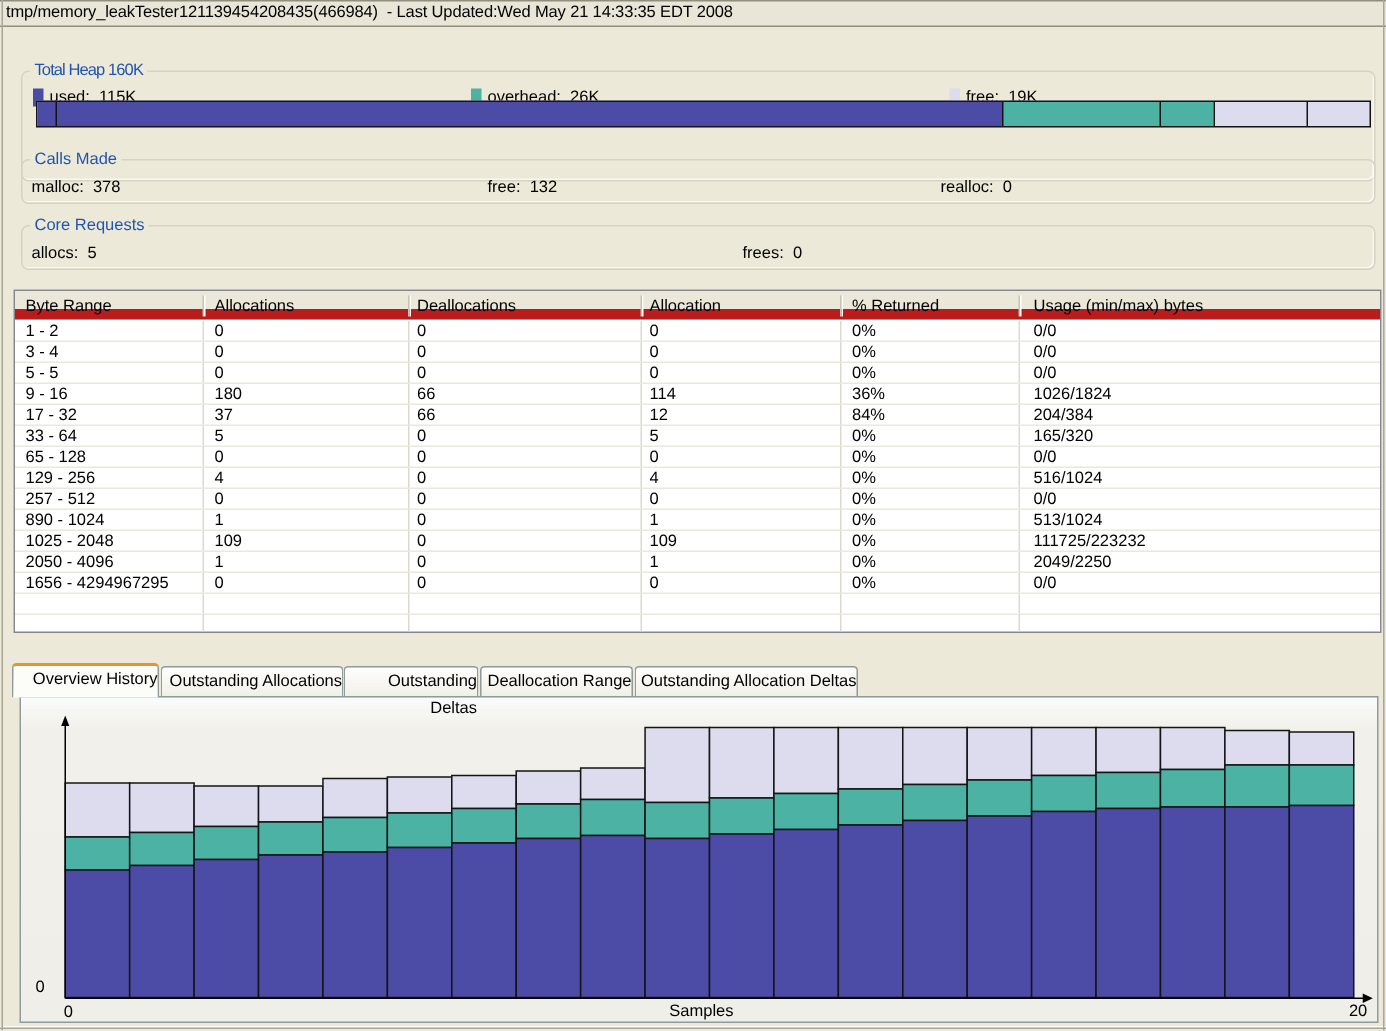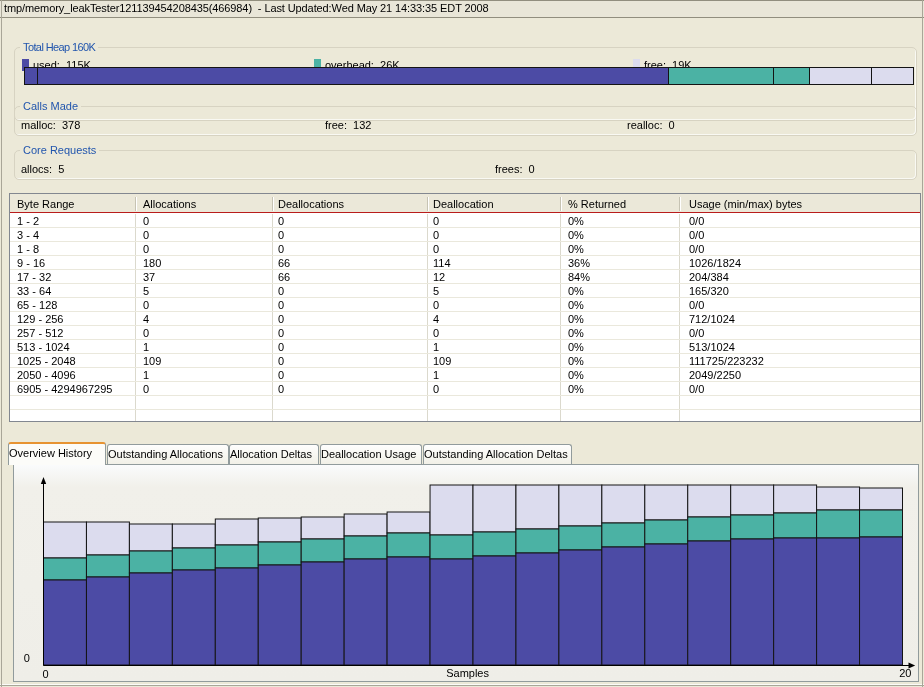--- a/index.html
+++ b/index.html
@@ -6,27 +6,27 @@
 .edge{position:absolute;background:#a9a698}
 .grp{position:absolute;left:14px;width:903px;border:1px solid #d7d3c2;border-radius:5px;box-shadow:inset -1px -1px 0 rgba(255,255,255,.7)}
 .cap{position:absolute;top:-7px;left:5px;background:#ece9d8;padding:0 3px;color:#2155ad}
 .leg{position:absolute;top:11px;height:12px}
 .sw{position:absolute;left:0;top:0;width:7px;height:12px}
 .leg span{position:absolute;left:11px;top:0;line-height:12px;white-space:nowrap}
 #heapbar{position:absolute;left:24px;top:67px;width:890px;height:18px;border:1px solid #141414;background:#dcdcee}
 #heapbar .seg{position:absolute;top:0;height:16px}
 #heapbar .dv{position:absolute;top:0;width:1px;height:16px;background:#141414}
 #tbl{position:absolute;left:9px;top:193px;width:912px;height:229px;background:#fff;border:1px solid #828790}
-#thead{position:absolute;left:0;top:0;width:910px;height:19px;background:#ebe8d9;border-bottom:1px solid #b91c1c}
+#thead{position:absolute;left:0;top:0;width:910px;height:19px;background:#ebe8d9;border-bottom:7px solid #b91c1c}
 .hc{position:absolute;top:4px;white-space:nowrap}
 .hsep{position:absolute;top:3px;height:14px;width:1px;background:#c6c3b3;box-shadow:1px 0 0 #fff}
 .bsep{position:absolute;top:20px;height:207px;width:1px;background:#dbd9cd}
 .hline{position:absolute;left:0;width:910px;height:1px;background:#eae8dc}
 .col{position:absolute;top:20px;line-height:14px;white-space:nowrap}
-.tab{position:absolute;top:444px;height:20px;background:linear-gradient(#fefefd,#f1f0e7);border:1px solid #919b9c;border-bottom:none;border-radius:3px 3px 0 0;text-align:left;line-height:18px;z-index:2}
+.tab{position:absolute;top:444px;height:20px;background:linear-gradient(#fefefd,#f1f0e7);border:1px solid #919b9c;border-bottom:none;border-radius:3px 3px 0 0;text-align:right;line-height:18px;z-index:2}
 .tab.act{top:442px;height:23px;background:#fcfcf9;border-top:2px solid #e79331;line-height:19px;z-index:3}
 #panel{position:absolute;left:13px;top:464px;width:906px;height:218px;border:1px solid #919b9c;background:linear-gradient(#fafbfc,#f1f0ea 22px,#efeee8)}
 svg text{font-family:"Liberation Sans",sans-serif}
 </style></head><body>
 <div id="titlebar">tmp/memory_leakTester121139454208435(466984)&nbsp; - Last Updated:Wed May 21 14:33:35 EDT 2008</div>
 
 <div class="grp" style="top:47px;height:74px">
  <div class="cap" style="letter-spacing:-0.6px">Total Heap 160K</div>
  <div class="leg" style="left:7px">
       <i class="sw" style="background:#4c4ba5"></i>
@@ -62,21 +62,21 @@
  <div class="cap">Core Requests</div>
  <div style="position:absolute;left:6px;top:12px">allocs:&nbsp; 5</div>
  <div style="position:absolute;left:480px;top:12px">frees:&nbsp; 0</div>
 </div>
 
 <div id="tbl">
  <div id="thead">
 <div class="hc" style="left:7px">Byte Range</div>
 <div class="hc" style="left:133px">Allocations</div>
 <div class="hc" style="left:268px">Deallocations</div>
-<div class="hc" style="left:423px">Deallocation</div>
+<div class="hc" style="left:423px">Allocation</div>
 <div class="hc" style="left:558px">% Returned</div>
 <div class="hc" style="left:679px">Usage (min/max) bytes</div>
 <div class="hsep" style="left:125px"></div>
 <div class="hsep" style="left:262px"></div>
 <div class="hsep" style="left:417px"></div>
 <div class="hsep" style="left:550px"></div>
 <div class="hsep" style="left:669px"></div>
 </div>
 <div class="bsep" style="left:125px"></div>
 <div class="bsep" style="left:262px"></div>
@@ -93,31 +93,31 @@
 <div class="hline" style="top:131px"></div>
 <div class="hline" style="top:145px"></div>
 <div class="hline" style="top:159px"></div>
 <div class="hline" style="top:173px"></div>
 <div class="hline" style="top:187px"></div>
 <div class="hline" style="top:201px"></div>
 <div class="hline" style="top:215px"></div>
 <div class="col" style="left:7px">
       <div>1 - 2</div>
       <div>3 - 4</div>
-      <div>1 - 8</div>
+      <div>5 - 5</div>
       <div>9 - 16</div>
       <div>17 - 32</div>
       <div>33 - 64</div>
       <div>65 - 128</div>
       <div>129 - 256</div>
       <div>257 - 512</div>
-      <div>513 - 1024</div>
+      <div>890 - 1024</div>
       <div>1025 - 2048</div>
       <div>2050 - 4096</div>
-      <div>6905 - 4294967295</div>
+      <div>1656 - 4294967295</div>
     </div>
 <div class="col" style="left:133px">
       <div>0</div>
       <div>0</div>
       <div>0</div>
       <div>180</div>
       <div>37</div>
       <div>5</div>
       <div>0</div>
       <div>4</div>
@@ -173,34 +173,34 @@
       <div>0%</div>
     </div>
 <div class="col" style="left:679px">
       <div>0/0</div>
       <div>0/0</div>
       <div>0/0</div>
       <div>1026/1824</div>
       <div>204/384</div>
       <div>165/320</div>
       <div>0/0</div>
-      <div>712/1024</div>
+      <div>516/1024</div>
       <div>0/0</div>
       <div>513/1024</div>
       <div>111725/223232</div>
       <div>2049/2250</div>
       <div>0/0</div>
     </div>
 
 </div>
 
 <div class="tab act" style="left:8px;width:98px">Overview History</div>
 <div class="tab" style="left:107px;width:122px">Outstanding Allocations</div>
-<div class="tab" style="left:229px;width:90px">Allocation Deltas</div>
-<div class="tab" style="left:320px;width:102px">Deallocation Usage</div>
+<div class="tab" style="left:229px;width:90px">Outstanding Deltas</div>
+<div class="tab" style="left:320px;width:102px">Deallocation Range</div>
 <div class="tab" style="left:423px;width:149px">Outstanding Allocation Deltas</div>
 
 <div id="panel"></div>
 <svg style="position:absolute;left:0;top:460px" width="924" height="227" viewBox="0 460 924 227">
 <rect x="43.50" y="522" width="42.95" height="36" fill="#dcdcee" stroke="#141414" stroke-width="1"></rect>
 <rect x="43.50" y="558" width="42.95" height="22" fill="#4bb2a4" stroke="#141414" stroke-width="1"></rect>
 <rect x="43.50" y="580" width="42.95" height="85.00" fill="#4c4ba5" stroke="#141414" stroke-width="1"></rect>
 <rect x="86.45" y="522" width="42.95" height="33" fill="#dcdcee" stroke="#141414" stroke-width="1"></rect>
 <rect x="86.45" y="555" width="42.95" height="22" fill="#4bb2a4" stroke="#141414" stroke-width="1"></rect>
 <rect x="86.45" y="577" width="42.95" height="88.00" fill="#4c4ba5" stroke="#141414" stroke-width="1"></rect>

